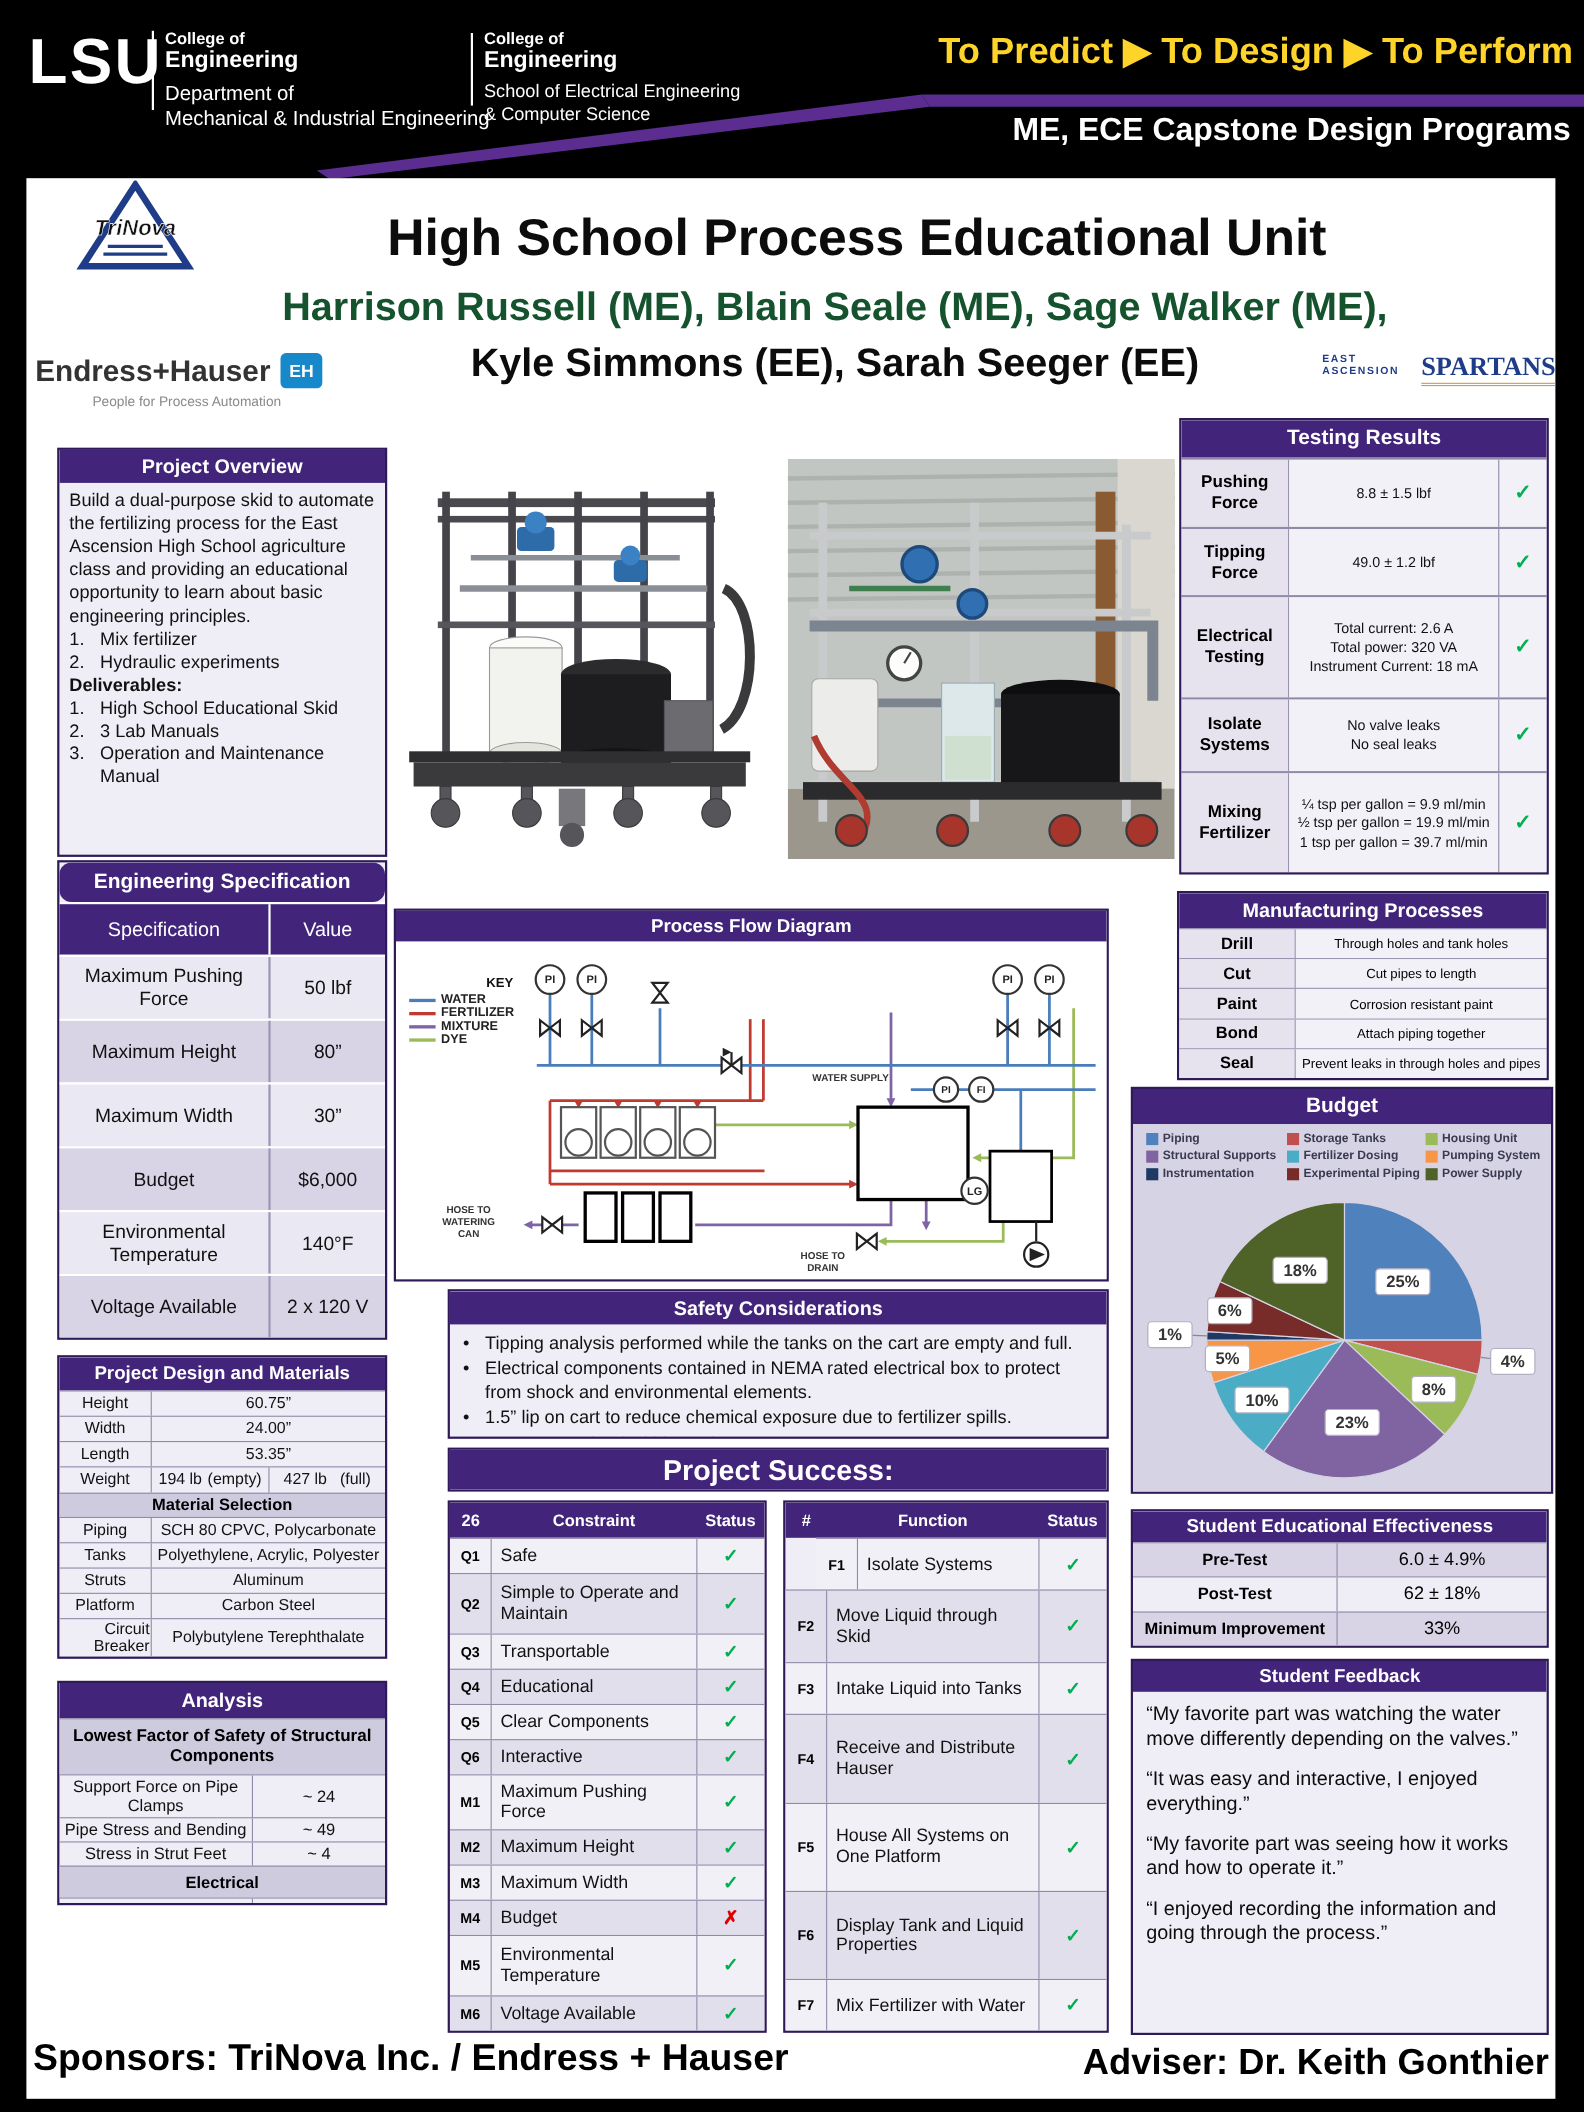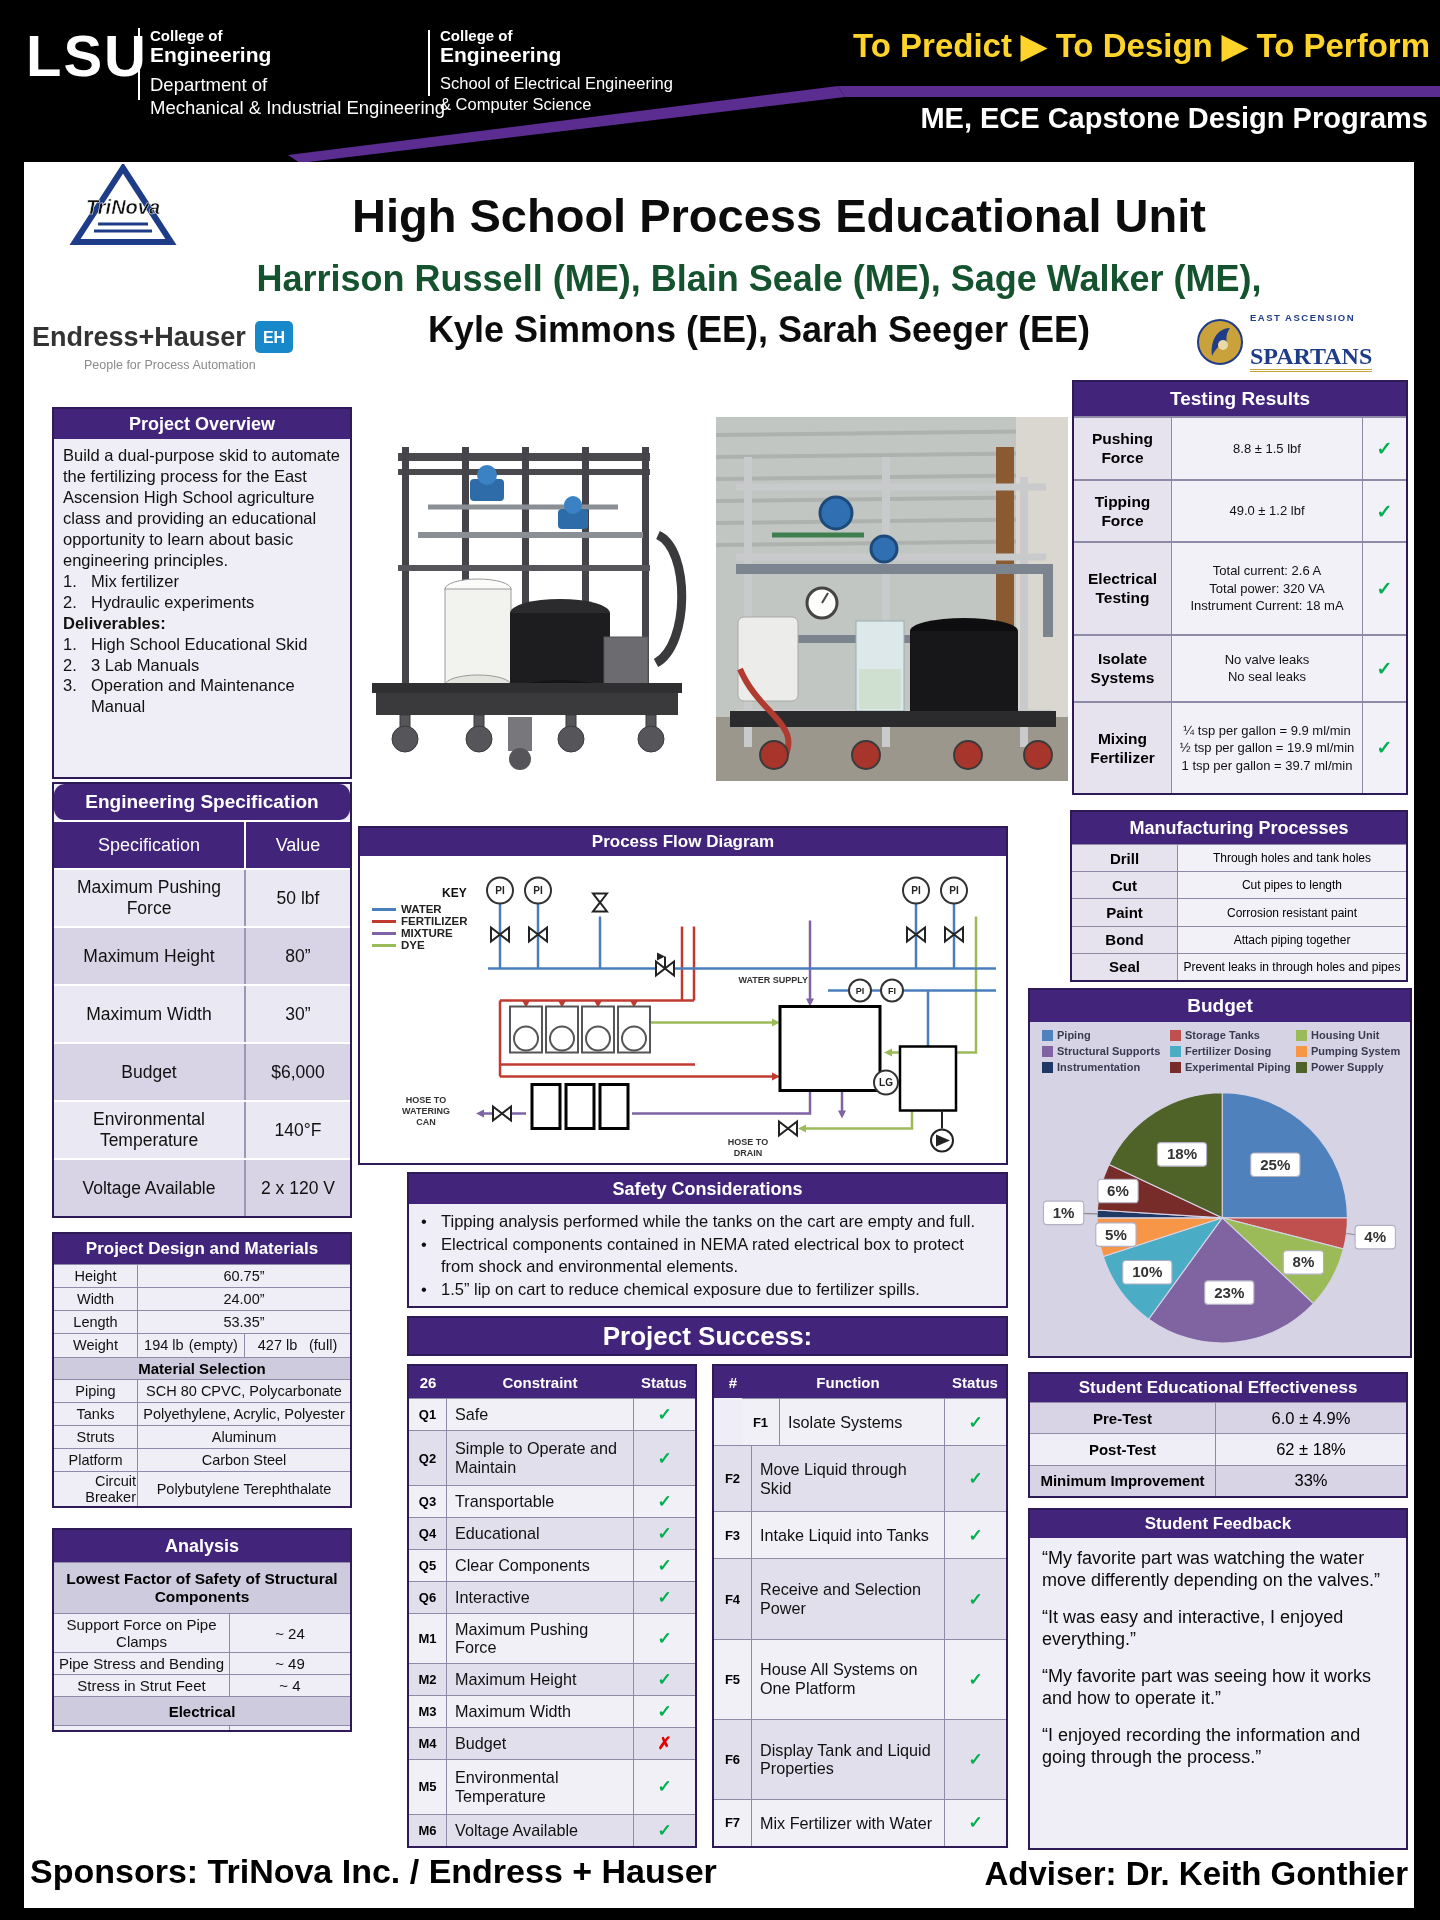--- a/index.html
+++ b/index.html
@@ -20,21 +20,21 @@
   .white{position:absolute;left:24px;top:162px;width:1390px;height:1746px;background:#fff;}
   .page-title{position:absolute;left:200px;right:80px;top:26px;text-align:center;font-size:47px;font-weight:800;color:#0c0c0c;}
   .authors1{position:absolute;left:150px;right:70px;top:96px;text-align:center;font-size:36px;font-weight:700;color:#14532d;}
   .authors2{position:absolute;left:150px;right:70px;top:147px;text-align:center;font-size:36px;font-weight:700;color:#0c0c0c;}
   .trinova{position:absolute;left:44px;top:2px;width:110px;height:88px;}
   .endress{position:absolute;left:8px;top:158px;width:330px;}
   .eh-row{display:flex;align-items:center;gap:8px;}
   .eh-name{font-size:27px;font-weight:700;color:#333;}
   .eh-tag{font-size:12.5px;color:#8a8a8a;margin:4px 0 0 52px;}
   .spartans{position:absolute;left:1172px;top:150px;width:216px;display:flex;gap:6px;align-items:center;}
-  .sp-txt{display:flex;flex-direction:column;gap:20px;}
+  .sp-txt{display:flex;flex-direction:row;gap:20px;}
   .sp-ea{font-size:9.5px;font-weight:700;color:#1F3C88;letter-spacing:1.5px;}
   .sp-name{font-family:"Liberation Serif",serif;font-size:24px;font-weight:700;color:#1F3C88;border-bottom:3px double #C9A23B;line-height:1.1;}
   
   .box{position:absolute;border:2.5px solid #2E1A57;background:#EFEDF5;box-sizing:border-box;display:flex;flex-direction:column;overflow:hidden;}
   .phead{background:#42257B;color:#fff;font-weight:700;text-align:center;flex:0 0 auto;display:flex;align-items:center;justify-content:center;}
   .ck{color:#00B050;font-weight:700;}
   .xk{color:#E00000;font-weight:700;}
   
   .ov-body{padding:6px 9px;font-size:16.5px;line-height:1.27;color:#111;}
   .n-row{display:grid;grid-template-columns:28px 1fr;}
@@ -664,21 +664,21 @@
             <div class="ps-name">Move Liquid through Skid</div>
             <div class="ps-st ck">✓</div>
           </div>
           <div class="ps-row ps-grid" style="flex-grow: 1;">
             <div class="ps-id">F3</div>
             <div class="ps-name">Intake Liquid into Tanks</div>
             <div class="ps-st ck">✓</div>
           </div>
           <div class="ps-row ps-grid podd" style="flex-grow: 1.6;">
             <div class="ps-id">F4</div>
-            <div class="ps-name">Receive and Selection Power</div>
+            <div class="ps-name">Receive and Distribute Hauser</div>
             <div class="ps-st ck">✓</div>
           </div>
           <div class="ps-row ps-grid" style="flex-grow: 1.6;">
             <div class="ps-id">F5</div>
             <div class="ps-name">House All Systems on One Platform</div>
             <div class="ps-st ck">✓</div>
           </div>
           <div class="ps-row ps-grid podd" style="flex-grow: 1.6;">
             <div class="ps-id">F6</div>
             <div class="ps-name">Display Tank and Liquid Properties</div>

